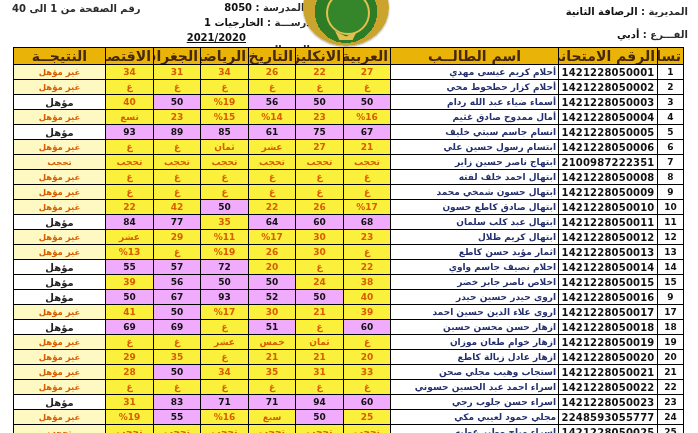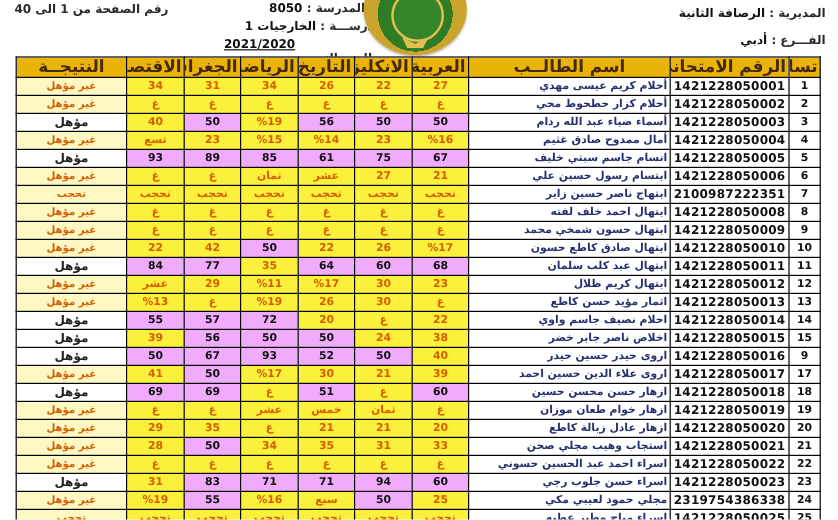--- a/index.html
+++ b/index.html
@@ -383,21 +383,21 @@
         <td class="grade pass">60</td>
         <td class="grade pass">94</td>
         <td class="grade pass">71</td>
         <td class="grade pass">71</td>
         <td class="grade pass">83</td>
         <td class="grade fail">31</td>
         <td class="res-pass">مؤهل</td>
       </tr>
       <tr>
         <td>24</td>
-        <td class="exam">2319754386338</td>
+        <td class="exam">2248593055777</td>
         <td class="name">مجلي حمود لعيبي مكي</td>
         <td class="grade fail">25</td>
         <td class="grade pass">50</td>
         <td class="grade fail">سبع</td>
         <td class="grade fail">%16</td>
         <td class="grade pass">55</td>
         <td class="grade fail">%19</td>
         <td class="res-fail">غير مؤهل</td>
       </tr>
       <tr>

